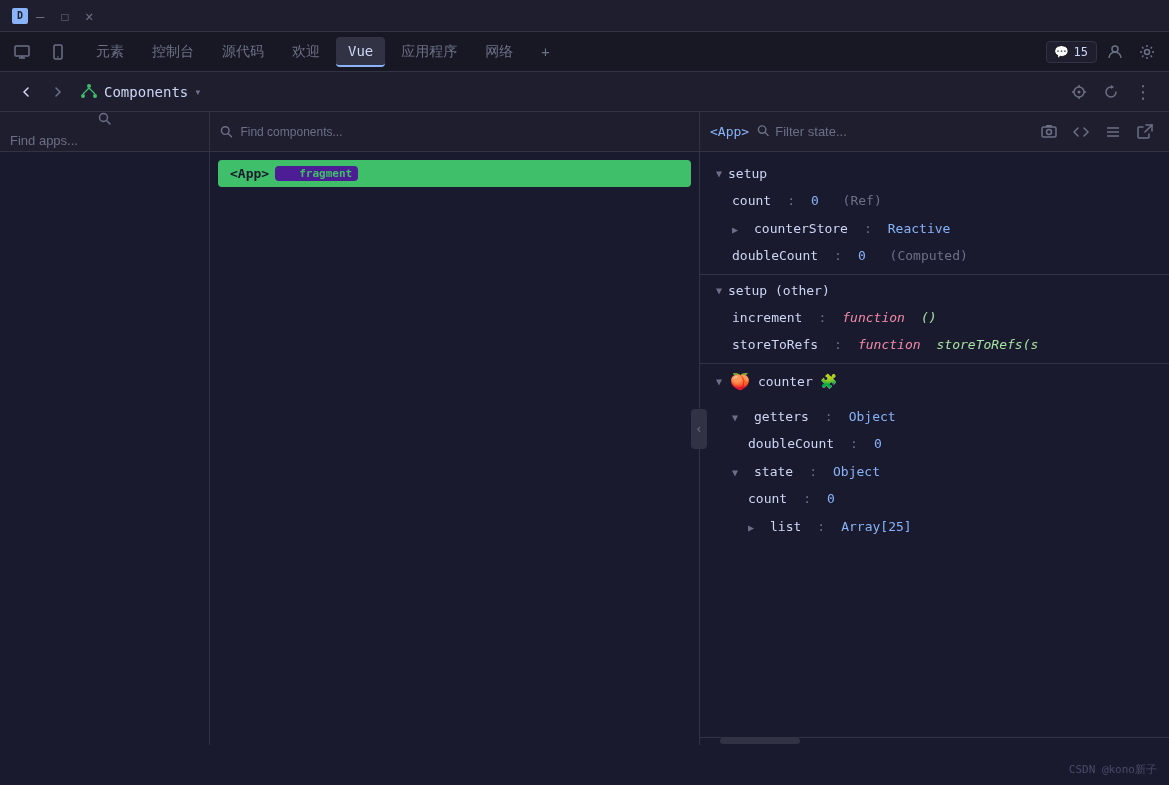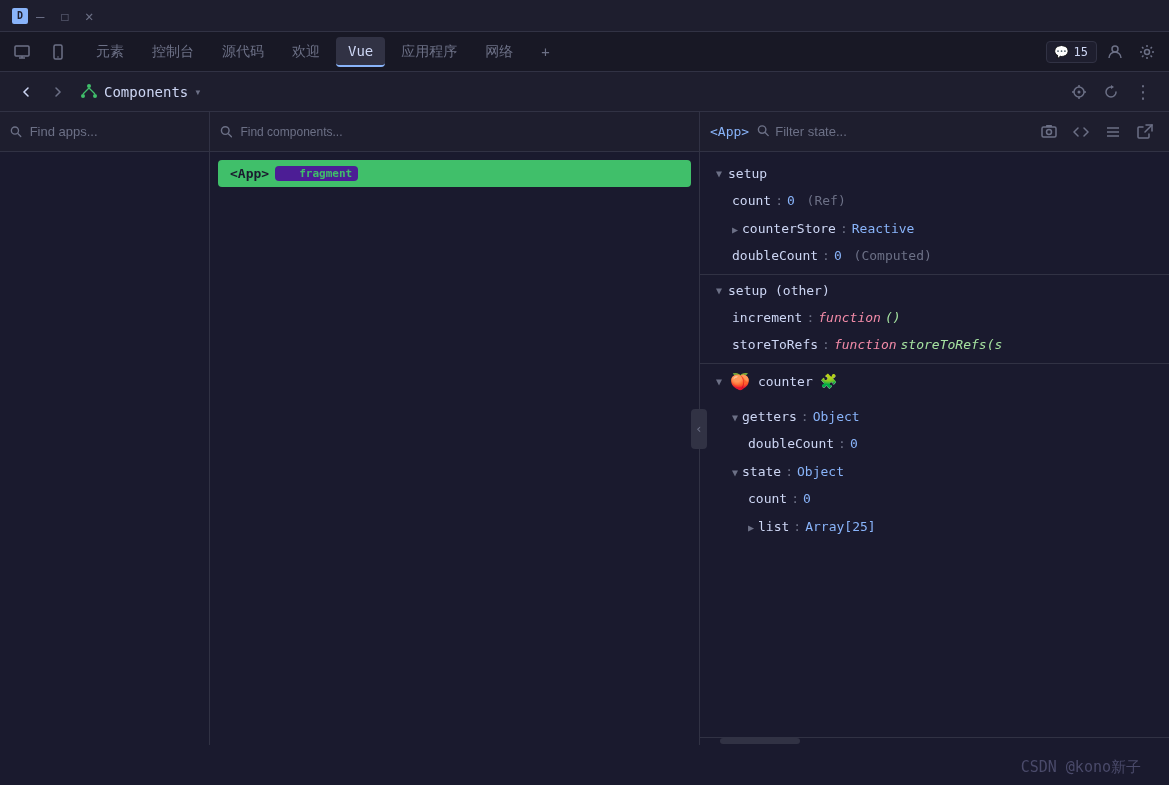--- a/index.html
+++ b/index.html
@@ -165,20 +165,21 @@
       flex-shrink: 0;
     }
     .panel-search {
       height: 40px;
       padding: 0 10px;
       display: flex;
       align-items: center;
       gap: 8px;
       border-bottom: 1px solid #313244;
       background: #1e1e2e;
+      flex-direction: column;
     }
     .panel-search input {
       background: transparent;
       border: none;
       outline: none;
       color: #cdd6f4;
       font-size: 13px;
       width: 100%;
     }
     .panel-search input::placeholder { color: #6c7086; }
@@ -361,21 +362,21 @@
     .section-title { color: #cdd6f4; font-weight: 500; }
     .section-divider {
       border: none;
       border-top: 1px solid #313244;
       margin: 2px 0;
     }
     .state-row {
       padding: 4px 24px 4px 32px;
       display: flex;
       align-items: flex-start;
-      gap: 4px;
+      gap: 16px;
       font-size: 13px;
       line-height: 1.5;
     }
     .state-row-indent {
       padding-left: 48px;
     }
     .state-key { color: #cdd6f4; }
     .state-colon { color: #6c7086; }
     .state-val-num { color: #89b4fa; }
     .state-val-type { color: #6c7086; }
@@ -399,23 +400,23 @@
     }
     .store-emoji { font-size: 16px; }
     .store-name { color: #cdd6f4; font-size: 13px; font-weight: 500; }
     .store-plugin { color: #6c7086; font-size: 14px; }
     .store-content { padding: 4px 0; }
 
     
     .watermark {
       position: fixed;
       bottom: 8px;
-      right: 28px;
+      right: 12px;
       color: #4a4a6a;
-      font-size: 15px;
+      font-size: 11px;
     }
 
     
     ::-webkit-scrollbar { width: 6px; height: 6px; }
     ::-webkit-scrollbar-track { background: #1a1a2e; }
     ::-webkit-scrollbar-thumb { background: #313244; border-radius: 3px; }
 
     .horizontal-scrollbar {
       height: 8px;
       background: #1a1a2e;

